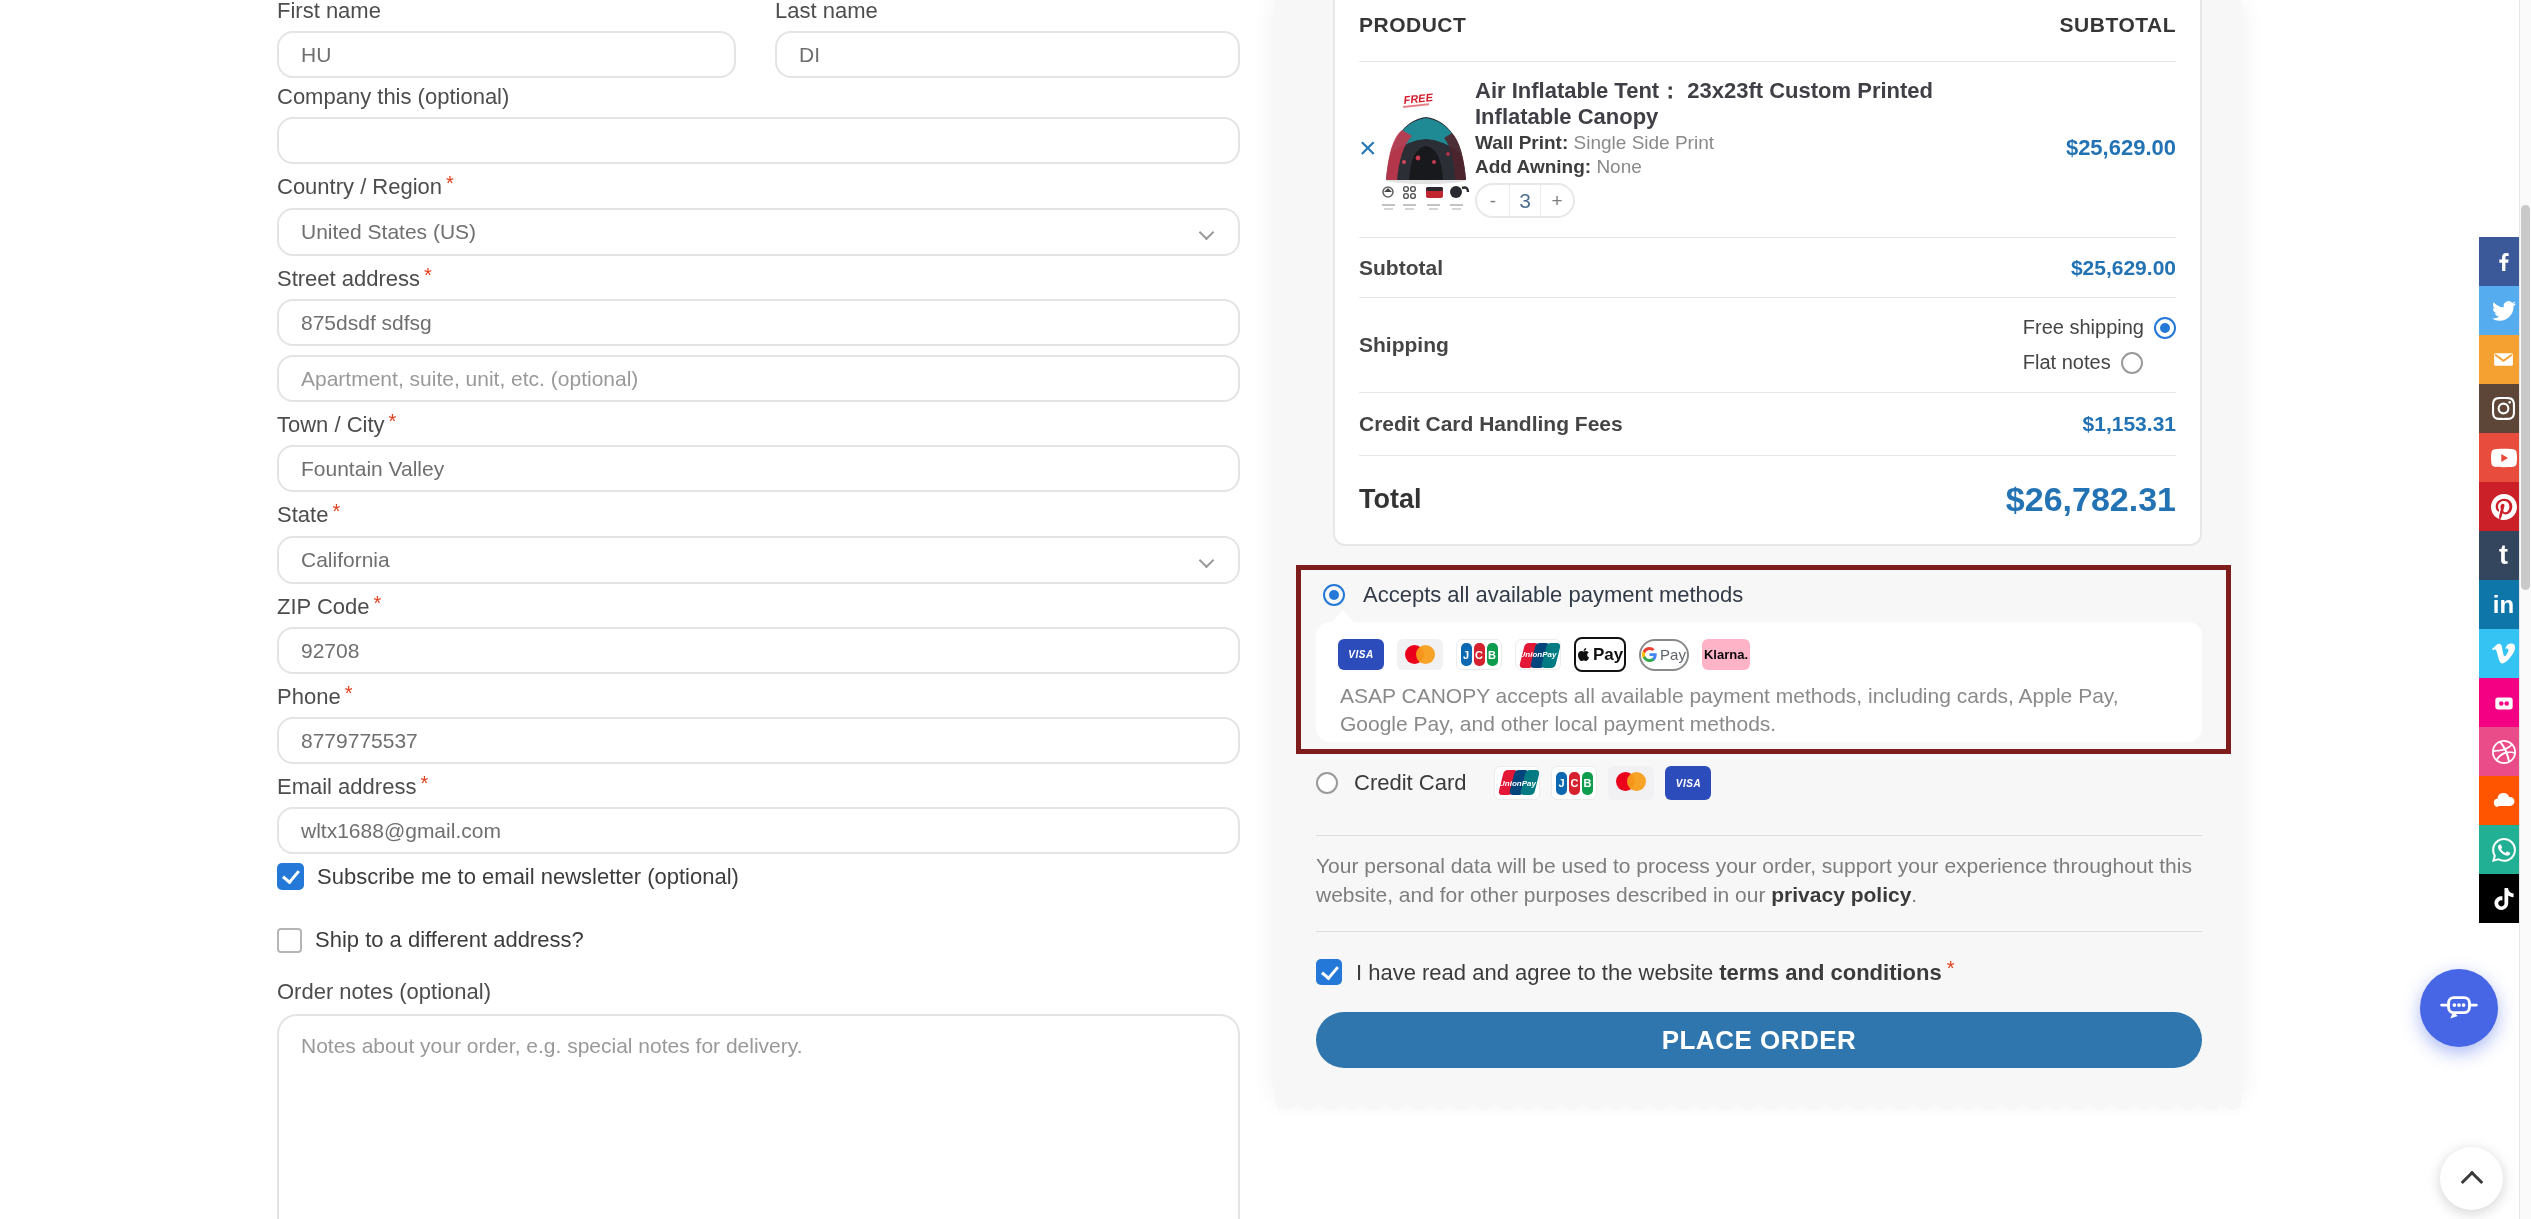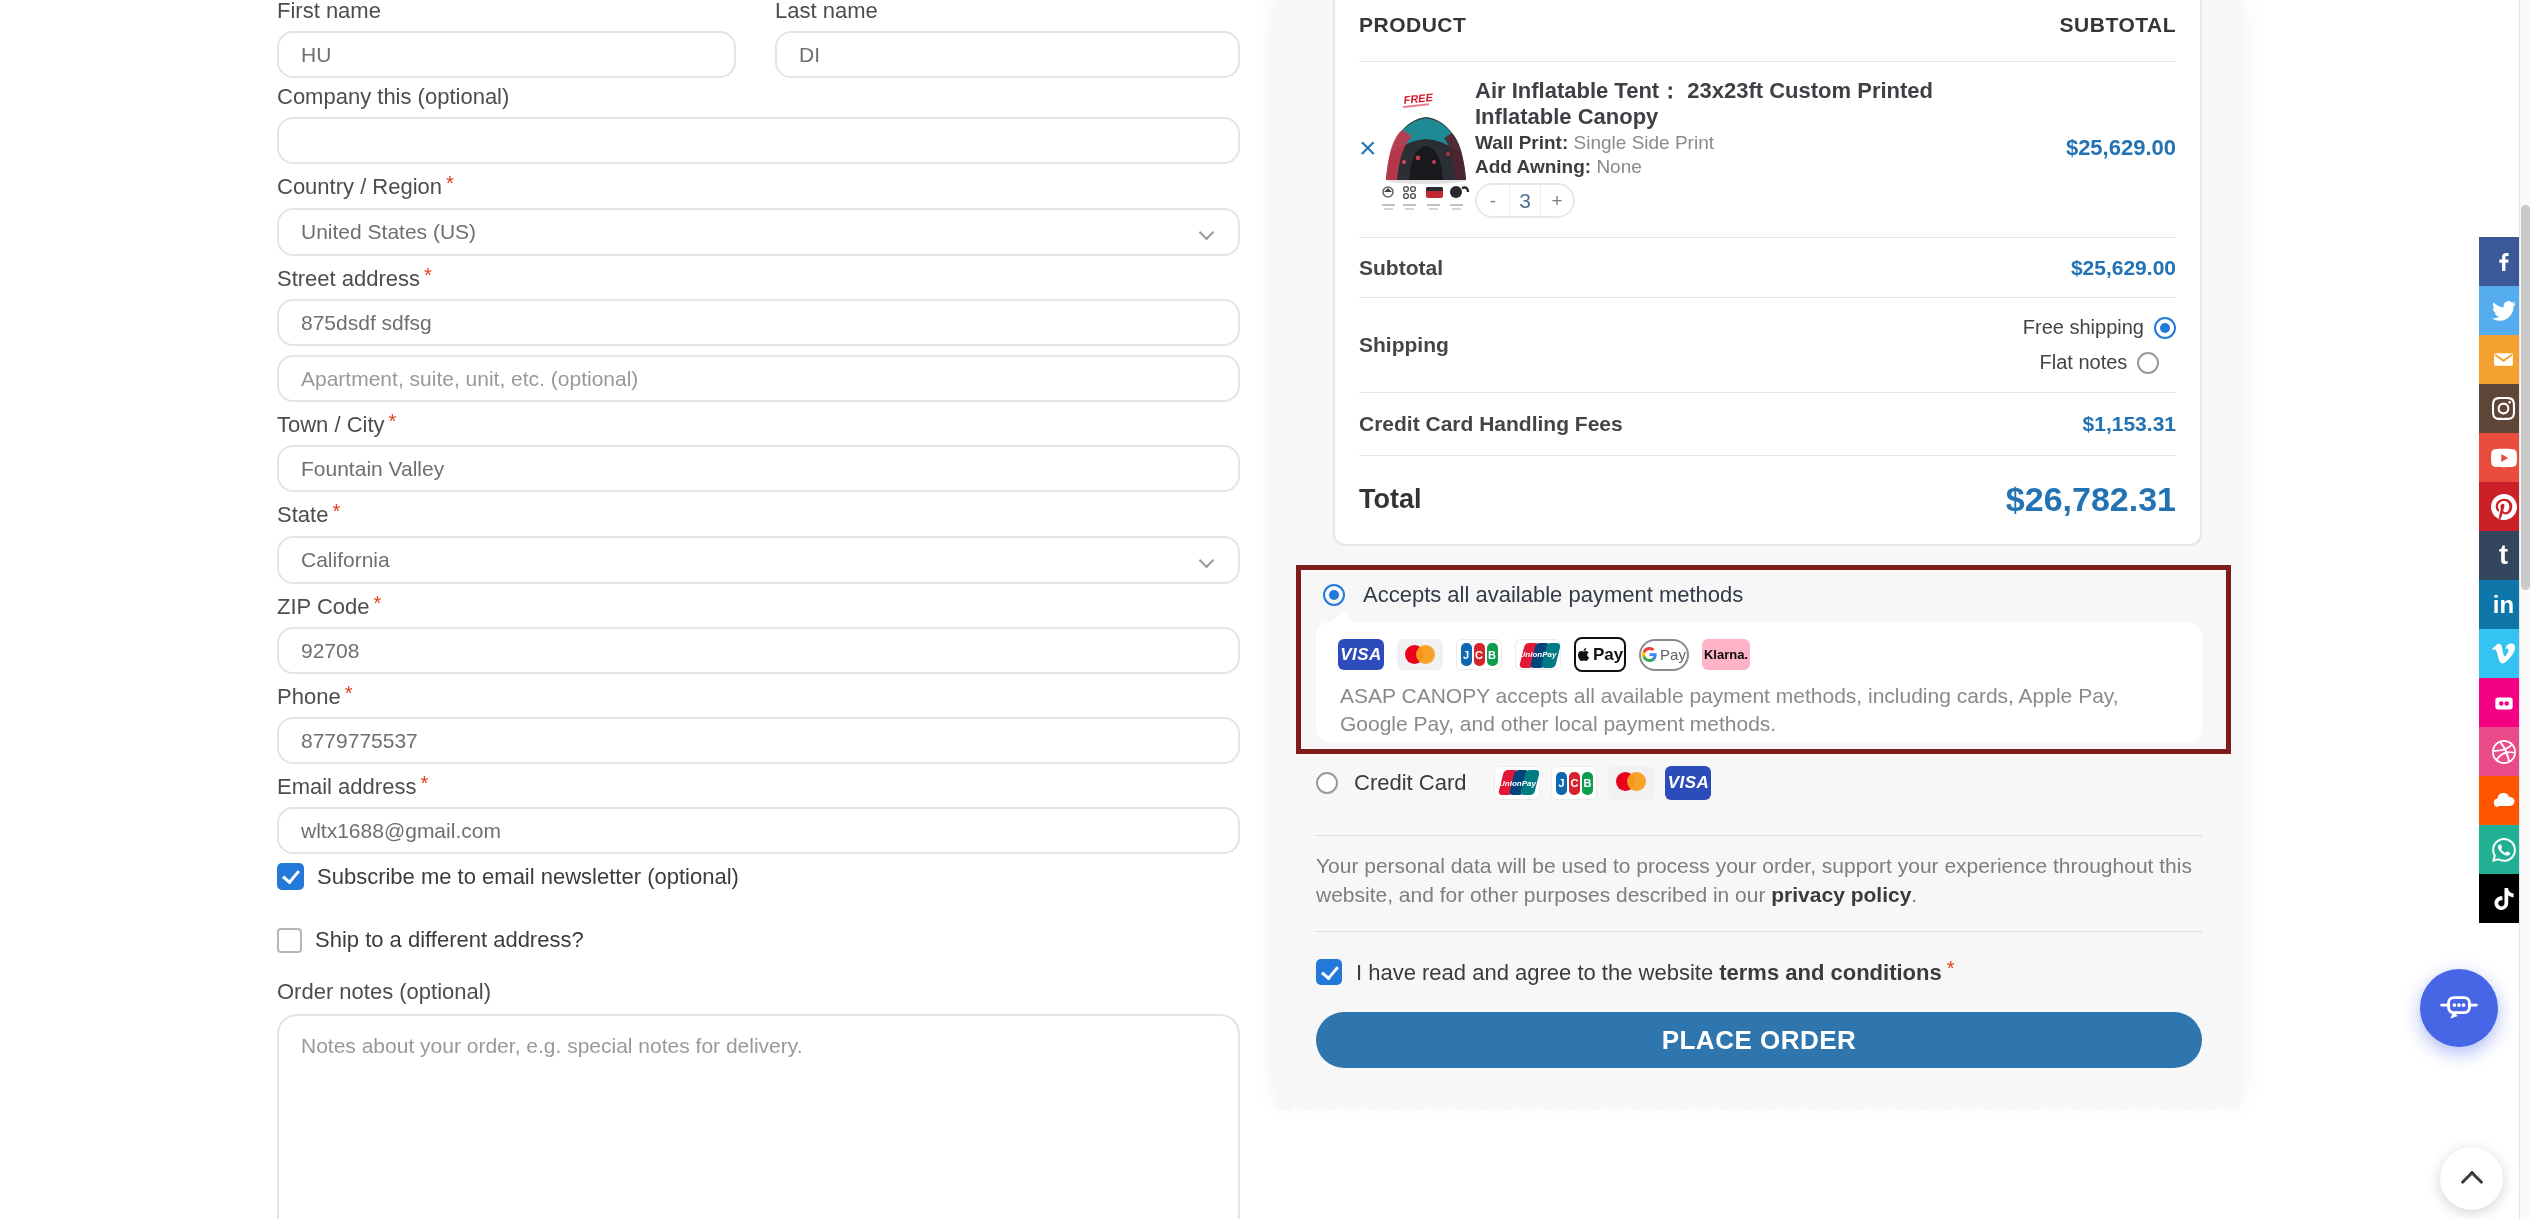--- a/index.html
+++ b/index.html
@@ -60,21 +60,21 @@
   .stepper .sbtn { width:32px; display:flex; align-items:center; justify-content:center;
     font-size:19px; color:#7d7d7d; cursor:pointer; }
   .stepper .sval { width:32px; display:flex; align-items:center; justify-content:center;
     font-size:21px; color:#50708e; border-left:1px solid #ededed; border-right:1px solid #ededed; }
   .item-price { position:absolute; right:0; top:73px; font-size:22px; color:#2373b4; font-weight:600; }
   .rt-line { display:flex; align-items:center; justify-content:space-between; }
   .rt-sub { height:60px; } .rt-fees { height:63px; }
   .rt-label { font-size:21px; color:#454545; font-weight:600; }
   .rt-val { font-size:21px; color:#2373b4; font-weight:600; }
   .rt-ship { height:95px; display:flex; align-items:center; justify-content:space-between; }
-  .ship-opts { display:flex; flex-direction:column; align-items:center; gap:12px; }
+  .ship-opts { display:flex; flex-direction:column; align-items:flex-start; gap:12px; }
   .ship-opt { display:flex; align-items:center; gap:10px; font-size:20px; color:#444; }
   .radio { width:22px; height:22px; border-radius:50%; position:relative; flex:0 0 auto; }
   .radio.sel { border:2px solid #2478d8; }
   .radio.sel::after { content:""; position:absolute; left:4px; top:4px; width:10px; height:10px;
     border-radius:50%; background:#2478d8; }
   .radio.un { border:2px solid #9a9a9a; background:#fff; }
   .rt-total { height:87px; border-bottom:none; display:flex; align-items:center; justify-content:space-between; }
   .total-label { font-size:27px; color:#333; font-weight:bold; }
   .total-val { font-size:34px; color:#2373b4; font-weight:bold; }
 
@@ -84,21 +84,21 @@
   .pm-head { position:absolute; left:22px; top:12px; display:flex; align-items:center; gap:18px; }
   .pm-head-label { font-size:22px; color:#313a46; font-weight:500; }
   .bubble { position:absolute; left:15px; top:52px; width:886px; height:120px;
     background:#fff; border-radius:14px; }
   .bubble::before { content:""; position:absolute; top:-12px; left:16px;
     border-left:11px solid transparent; border-right:11px solid transparent;
     border-bottom:12px solid #fff; }
   .chips { position:absolute; left:22px; top:15px; display:flex; gap:13px; align-items:center; }
   .chip { height:31px; border-radius:6px; display:flex; align-items:center; justify-content:center; }
   .chip-visa { width:46px; background:#2d4cbb; color:#fff; font-weight:bold; font-style:italic;
-    font-size:17px; letter-spacing:.5px; }
+    font-size:10px; letter-spacing:.5px; }
   .chip-mc { width:46px; background:#f1f1f4; position:relative; }
   .chip-mc i { position:absolute; top:6px; width:19px; height:19px; border-radius:50%; }
   .chip-mc .c1 { left:8px; background:#eb001b; } .chip-mc .c2 { left:19px; background:#f79e1b; opacity:.95; }
   .chip-jcb { width:46px; background:#fff; border:1px solid #ececec; gap:2px; }
   .chip-jcb i { width:11px; height:23px; border-radius:5px; color:#fff; font-size:11px; font-weight:bold;
     font-style:normal; display:flex; align-items:center; justify-content:center; }
   .jcb-j { background:#0b68b1; } .jcb-c { background:#d6212f; } .jcb-b { background:#0e9c4e; }
   .chip-up { width:46px; background:#fff; border:1px solid #ececec; position:relative; overflow:hidden; }
   .chip-up i { position:absolute; top:3px; height:25px; width:14px; border-radius:4px; transform:skewX(-14deg); }
   .up-r { left:6px; background:#e21836; } .up-n { left:17px; background:#00447c; } .up-t { left:28px; background:#007b84; }

